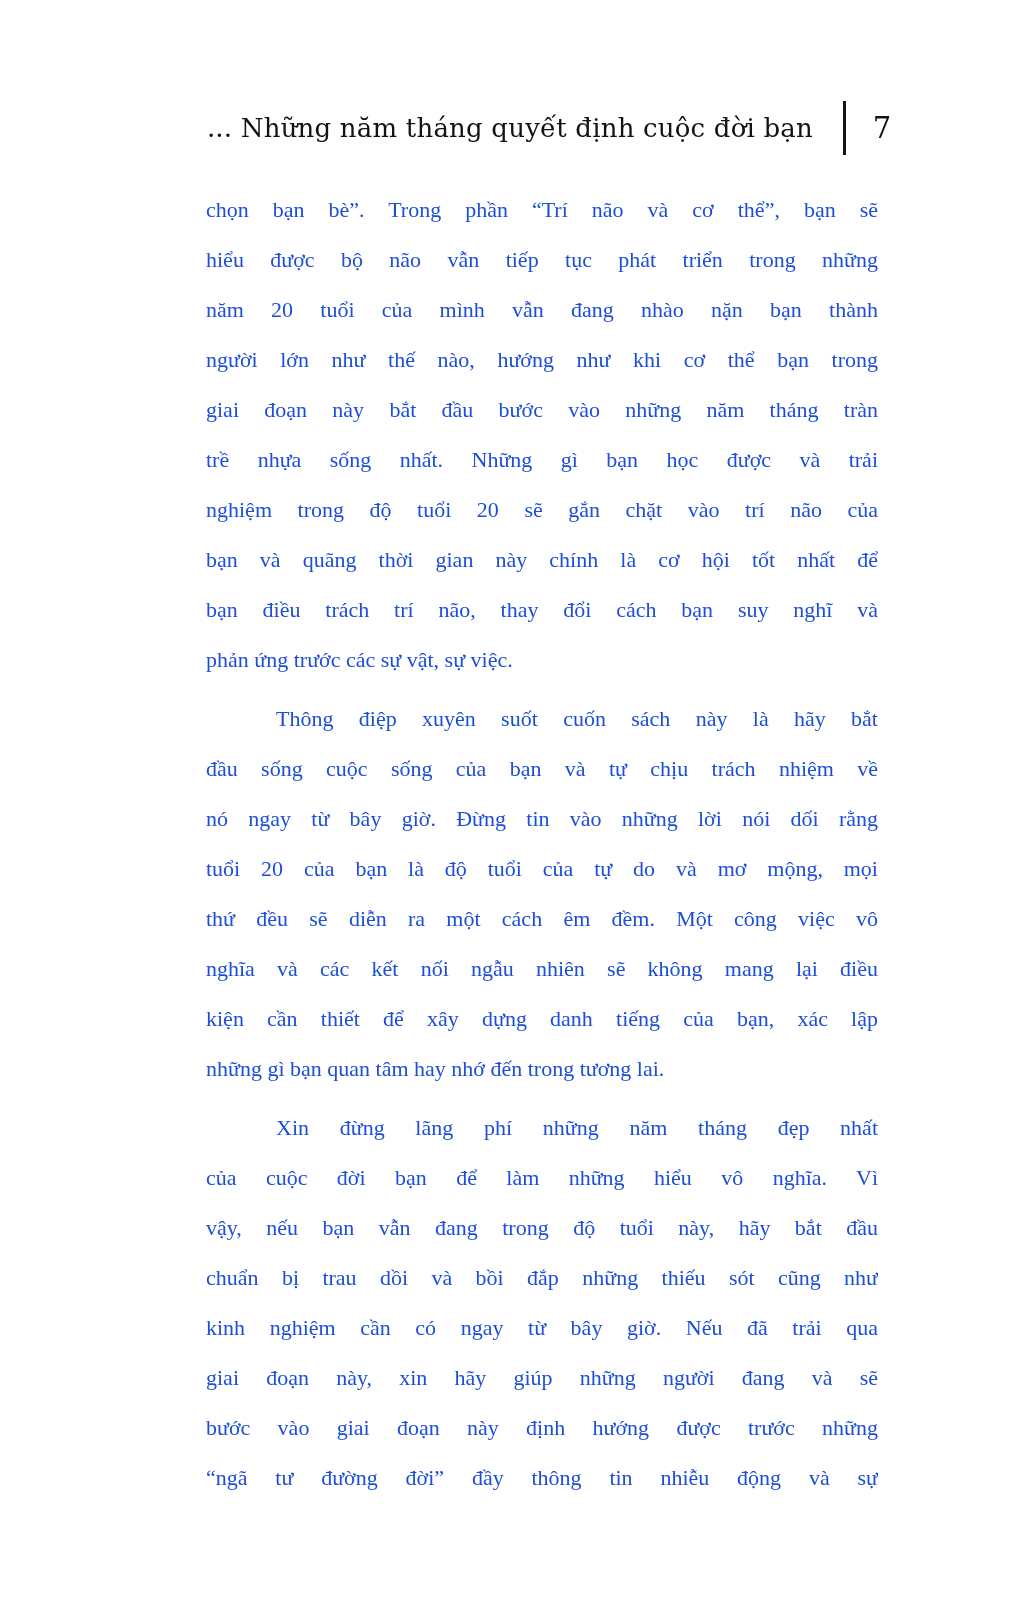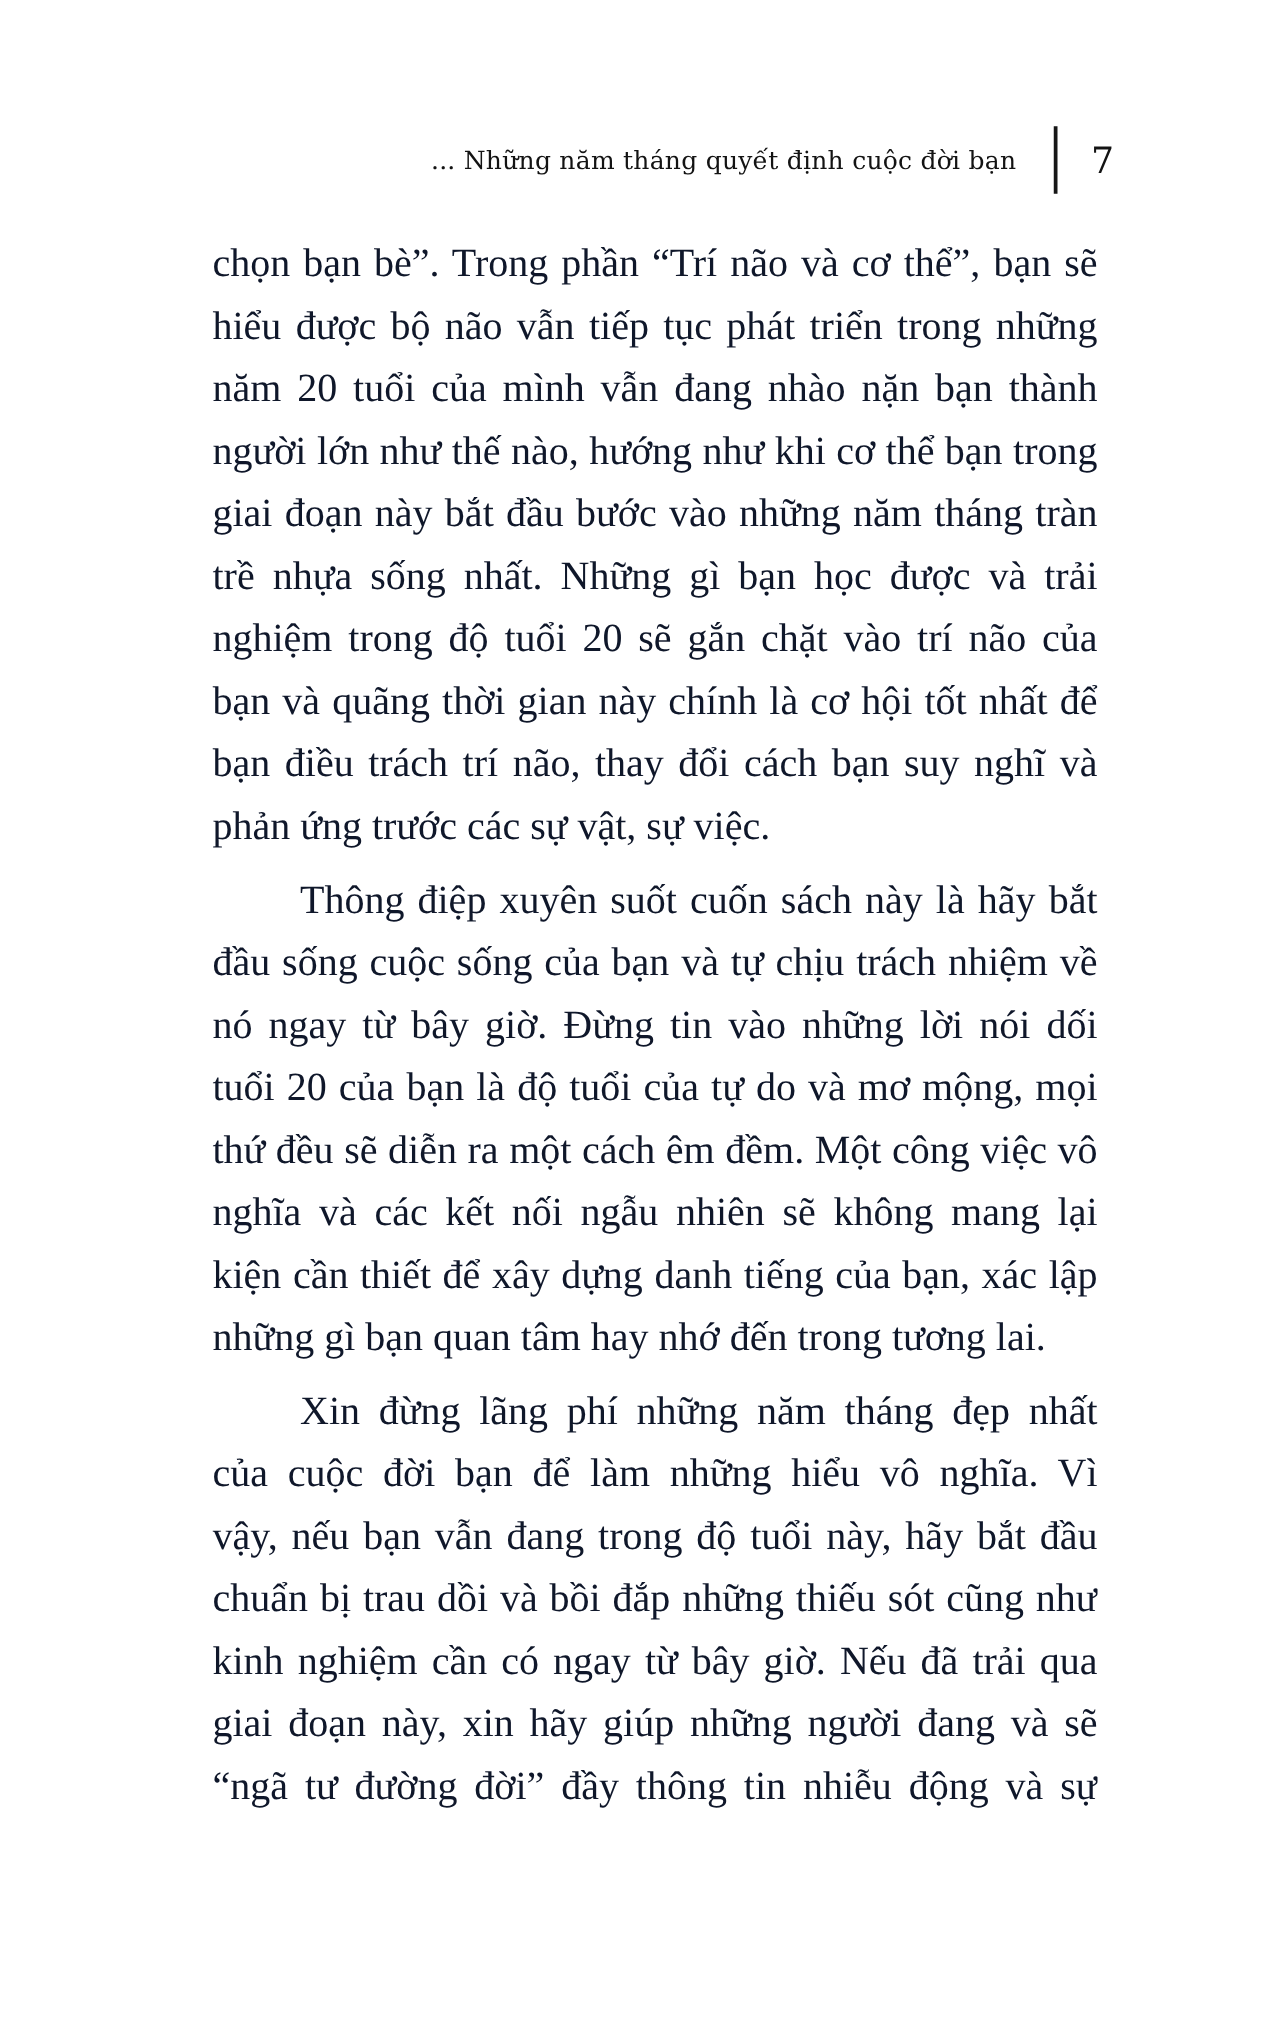--- a/index.html
+++ b/index.html
@@ -16,21 +16,21 @@
   
   .running-head {
     display: flex;
     align-items: center;
     justify-content: flex-end;
     margin: 101px 132px 0 0;
     height: 54px;
   }
   .running-head .title {
     font-family: "DejaVu Serif", serif;
-    font-size: 20px;
+    font-size: 26px;
     letter-spacing: 0.2px;
     color: #131313;
     white-space: nowrap;
   }
   .running-head .divider {
     width: 3px;
     height: 54px;
     background: #161616;
     margin: 0 26px 0 30px;
     flex: 0 0 auto;
@@ -42,29 +42,30 @@
     min-width: 20px;
     text-align: center;
   }
   
   .body-text {
     margin: 30px 146px 0 170px; 
   }
   .para { margin: 0; }
   .para + .para { margin-top: 9px; }
   .line {
-    font-size: 32px;
+    font-size: 22px;
     height: 50px;
     line-height: 50px;
     max-height: 50px;
     overflow: hidden;
     text-align: justify;
     text-align-last: justify;
     white-space: normal;
-    color: #0f172a;
+    color: #1d4ed8;
+    margin-left: 36px;
   }
   .line.nojust {
     text-align: left;
     text-align-last: left;
   }
   .line.indent {
     text-indent: 70px;
   }
 </style>
 </head>
@@ -104,17 +105,18 @@
       <div class="line nojust">những gì bạn quan tâm hay nhớ đến trong tương lai.</div>
     </div>
 
     <div class="para">
       <div class="line indent">Xin đừng lãng phí những năm tháng đẹp nhất</div>
       <div class="line">của cuộc đời bạn để làm những hiểu vô nghĩa. Vì</div>
       <div class="line">vậy, nếu bạn vẫn đang trong độ tuổi này, hãy bắt đầu</div>
       <div class="line">chuẩn bị trau dồi và bồi đắp những thiếu sót cũng như</div>
       <div class="line">kinh nghiệm cần có ngay từ bây giờ. Nếu đã trải qua</div>
       <div class="line">giai đoạn này, xin hãy giúp những người đang và sẽ</div>
+      <div class="line">bước vào giai đoạn này định hướng được trước những</div>
       <div class="line">“ngã tư đường đời” đầy thông tin nhiễu động và sự</div>
     </div>
 
   </div>
 </div>
 
 </body></html>

